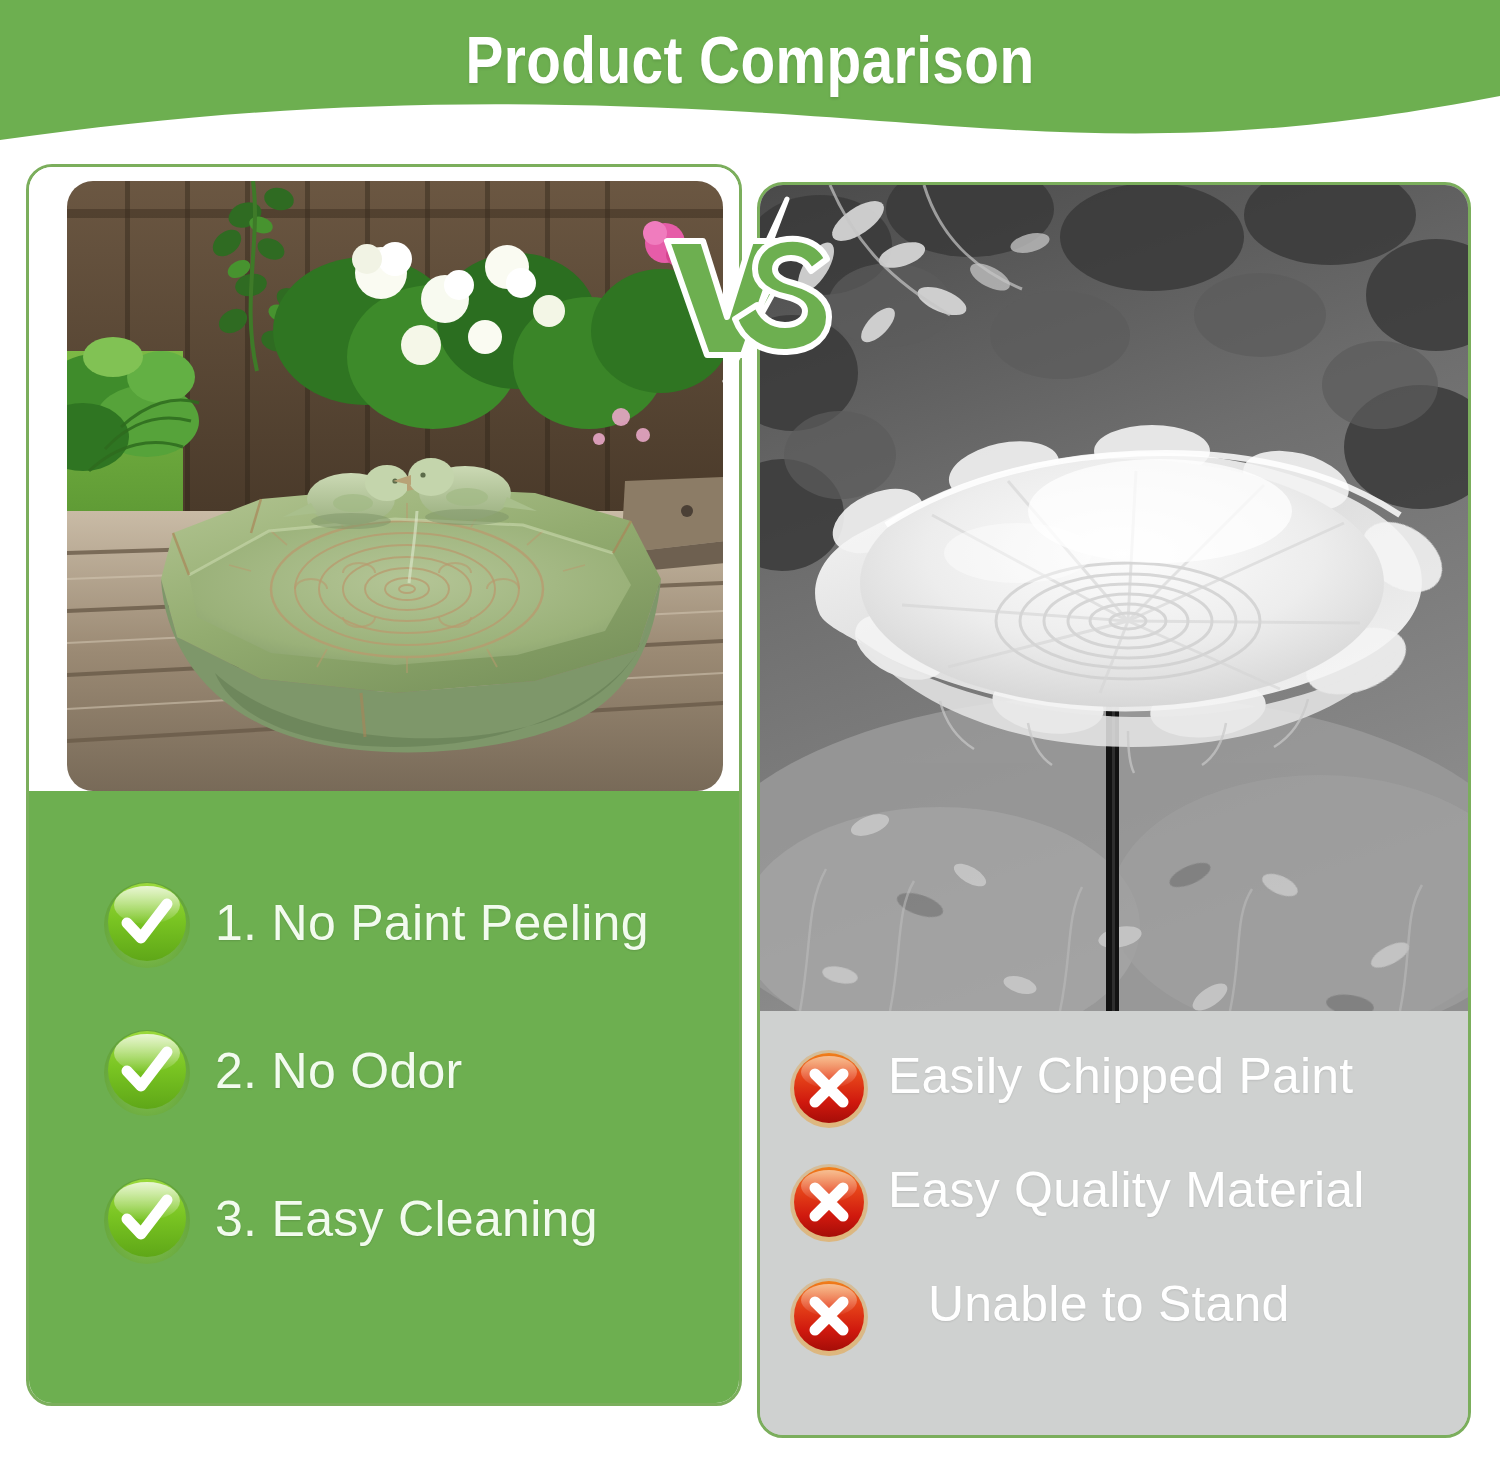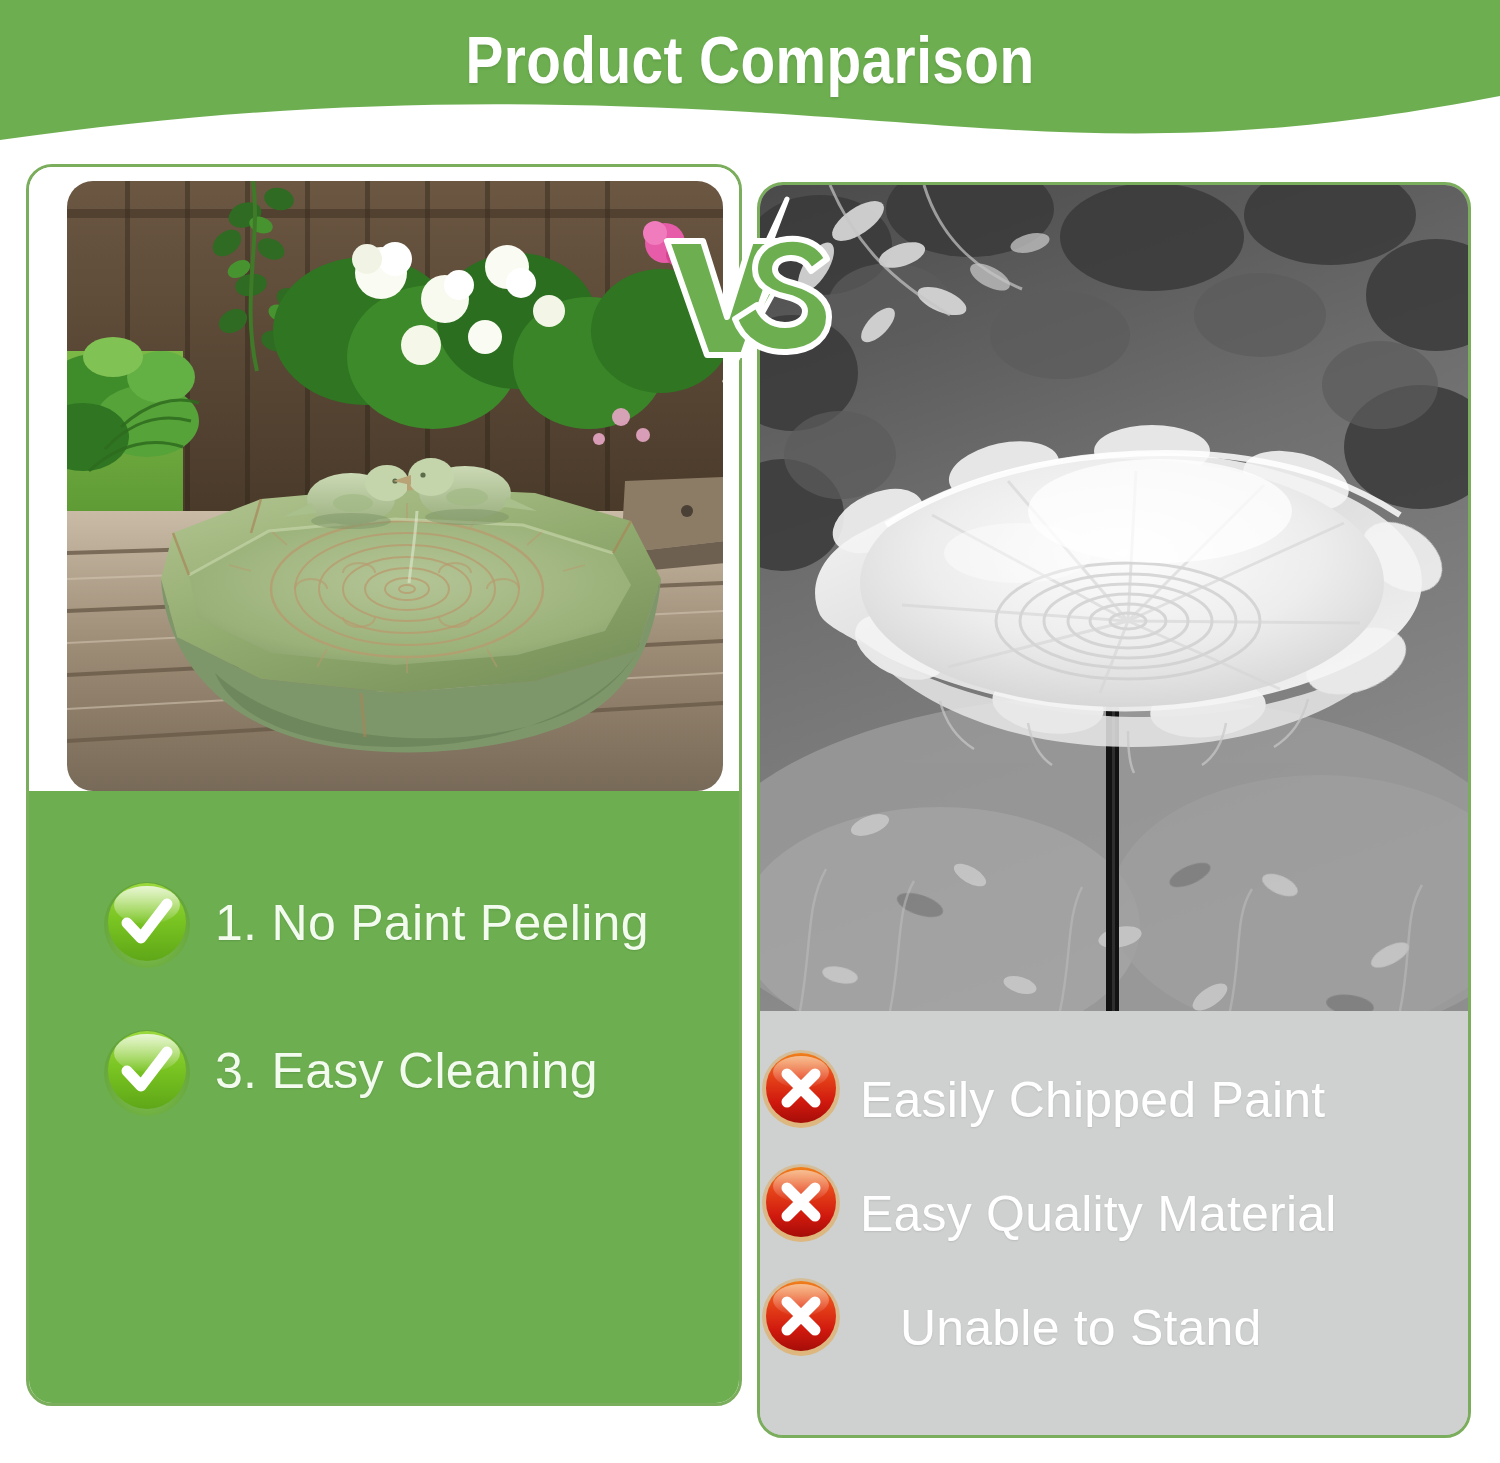--- a/index.html
+++ b/index.html
@@ -111,21 +111,22 @@
 
   .panel-right-list {
     position:absolute; left:0; top:826px;
     width:708px; height:424px;
     background:#CFD1D0;
     padding:36px 0 0 0;
   }
 
   .bullet-row-bad {
     display:flex;
-    align-items:flex-end;
+    align-items:flex-start;
+    padding-left:28px;
     margin-bottom:32px;
   }
   .bullet-row-bad:last-child { margin-bottom:0;gap:40px; }
 
   .badge-bad { width:82px; height:82px; flex:0 0 82px; margin-right:18px; }
   .badge-bad svg { display:block; width:82px; height:82px; }
 
   .bullet-text-bad {
     color:#FFFFFF;
     font-family:"Liberation Sans Narrow","Liberation Sans", sans-serif;
@@ -385,20 +386,31 @@
             </defs>
             <circle cx="46" cy="48" r="43" fill="url(#ckShade)"></circle>
             <circle cx="46" cy="45" r="39" fill="url(#ckBody)"></circle>
             <ellipse cx="46" cy="28" rx="33" ry="19" fill="url(#ckGloss)"></ellipse>
             <path d="M26,46 L40,61 L66,27" stroke="#FFFFFF" stroke-width="11" fill="none" stroke-linecap="round" stroke-linejoin="round"></path>
           </svg>
         </span>
         <span class="bullet-text">1. No Paint Peeling</span>
       </div>
 
+      <div class="bullet-row">
+        <span class="badge">
+          <svg viewBox="0 0 92 92">
+            <circle cx="46" cy="48" r="43" fill="url(#ckShade)"></circle>
+            <circle cx="46" cy="45" r="39" fill="url(#ckBody)"></circle>
+            <ellipse cx="46" cy="28" rx="33" ry="19" fill="url(#ckGloss)"></ellipse>
+            <path d="M26,46 L40,61 L66,27" stroke="#FFFFFF" stroke-width="11" fill="none" stroke-linecap="round" stroke-linejoin="round"></path>
+          </svg>
+        </span>
+        <span class="bullet-text">2. No Odor</span>
+      </div>
 
       <div class="bullet-row">
         <span class="badge">
           <svg viewBox="0 0 92 92">
             <circle cx="46" cy="48" r="43" fill="url(#ckShade)"></circle>
             <circle cx="46" cy="45" r="39" fill="url(#ckBody)"></circle>
             <ellipse cx="46" cy="28" rx="33" ry="19" fill="url(#ckGloss)"></ellipse>
             <path d="M26,46 L40,61 L66,27" stroke="#FFFFFF" stroke-width="11" fill="none" stroke-linecap="round" stroke-linejoin="round"></path>
           </svg>
         </span>

